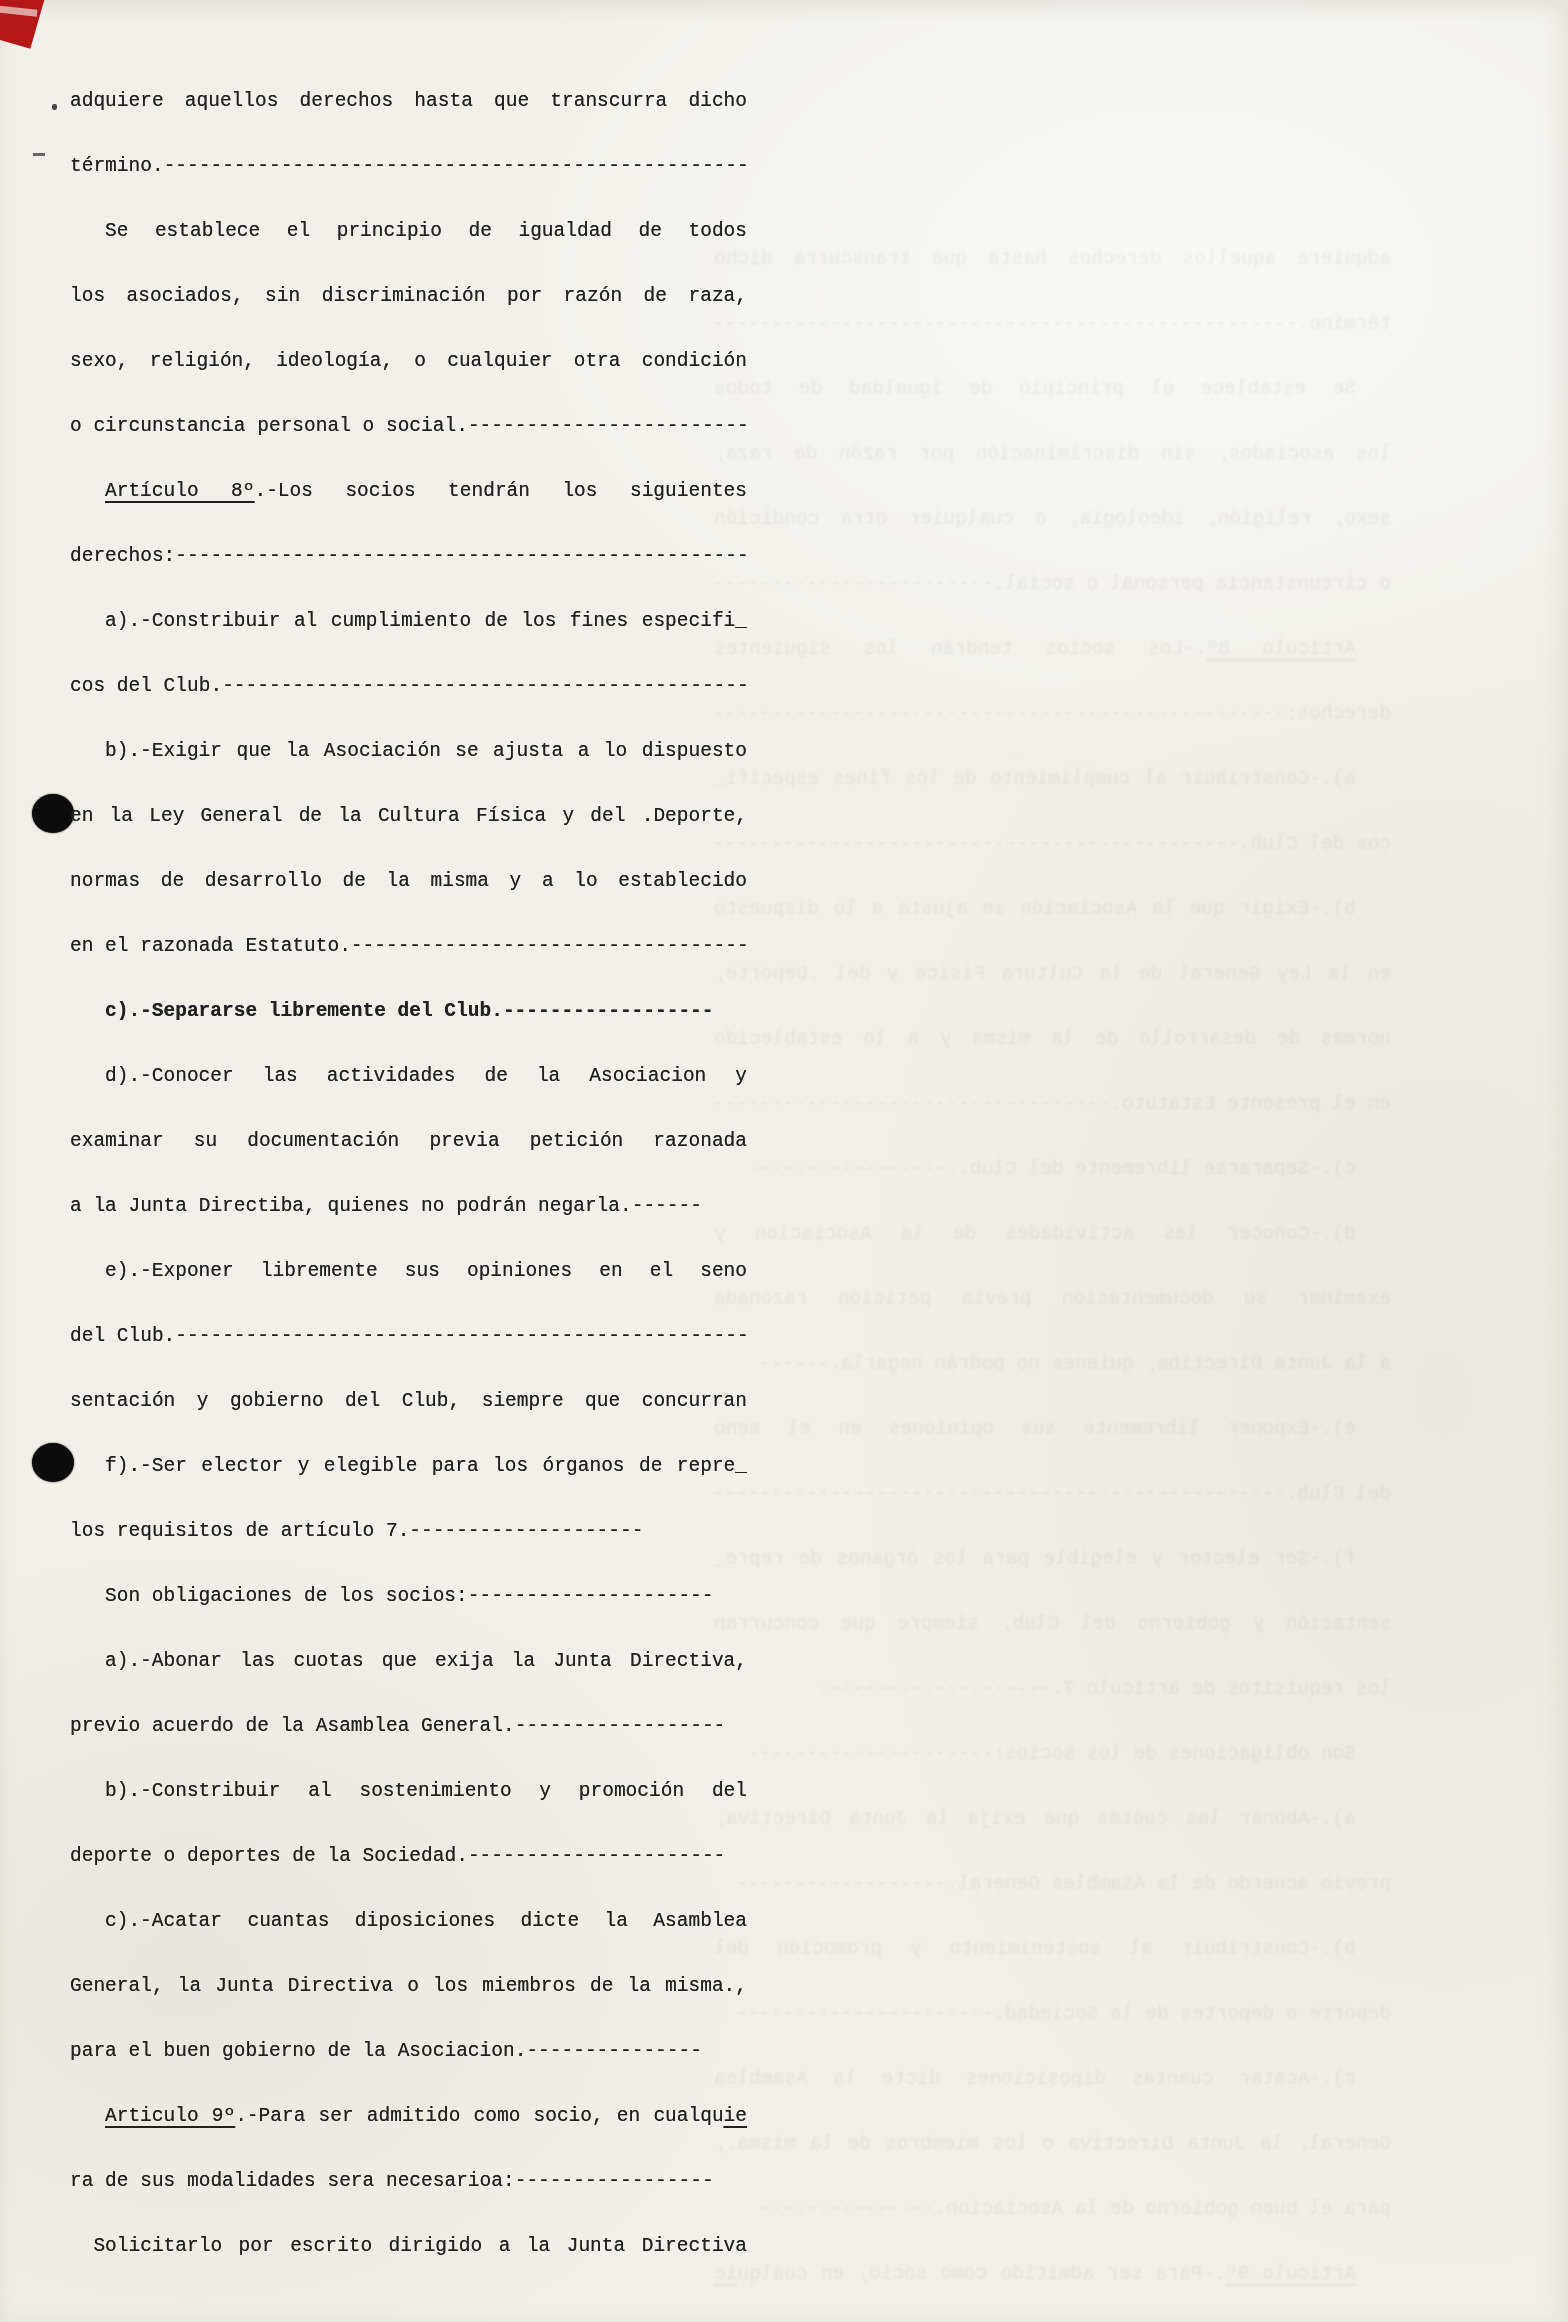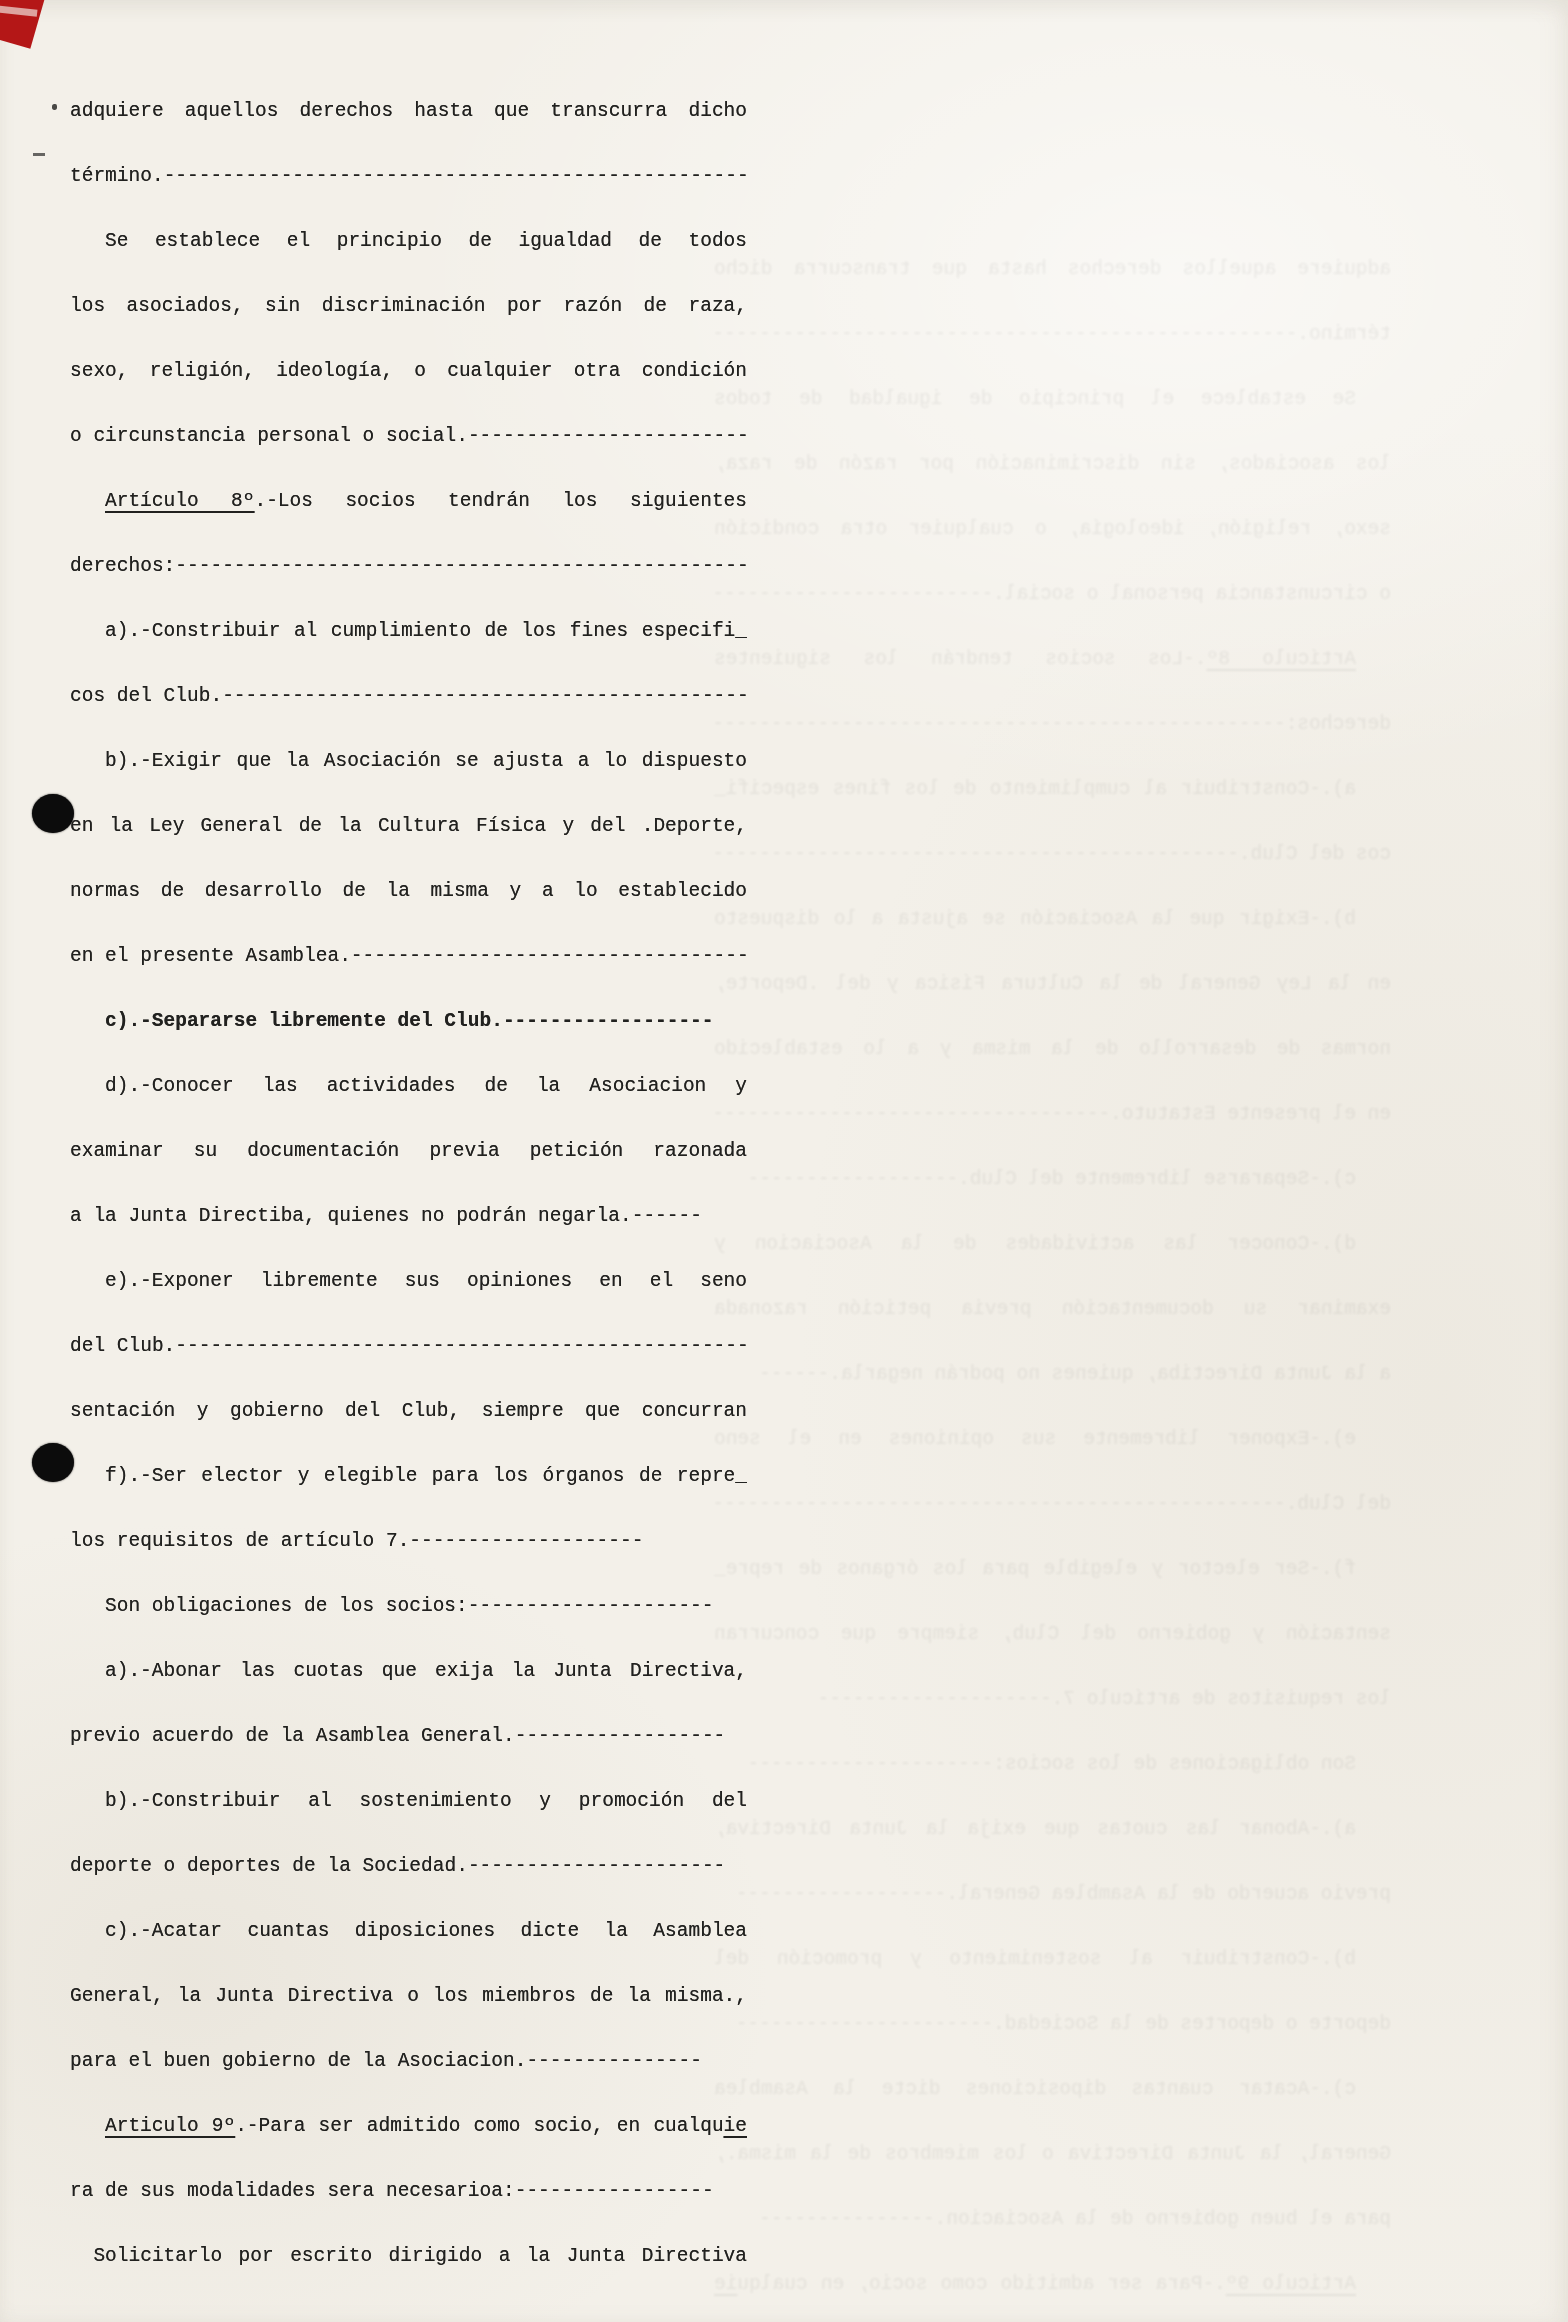--- a/index.html
+++ b/index.html
@@ -11,21 +11,21 @@
     background:
       radial-gradient(ellipse 1113px 742px at 75% 12%, rgba(255,255,255,.55), rgba(255,255,255,0) 70%),
       radial-gradient(ellipse 835px 649px at 12% 85%, rgba(196,186,166,.18), rgba(196,186,166,0) 70%),
       radial-gradient(ellipse 928px 1391px at 92% 60%, rgba(205,196,178,.16), rgba(205,196,178,0) 70%),
       #f3f0e9;
     box-shadow: inset 0 7.4px 18.6px rgba(120,110,90,.08), inset -11px 0 24px rgba(120,110,90,.06);
     font-family:"Liberation Mono","DejaVu Sans Mono",monospace;
     color:#21211f;
   }
   #text-block{
-    position:absolute;left:70px;top:99px;width:677px;
+    position:absolute;left:70px;top:89px;width:677px;
     font-size:19.5px;
   }
   .line{
     height:65px;
     line-height:25px;
     white-space:pre;
     overflow:hidden;
     text-shadow:0 0 0.6px rgba(30,30,28,.75);
   }
   .line.j{
@@ -94,21 +94,21 @@
       <div class="line j"><span>los asociados, sin discriminación por razón de raza,</span></div>
       <div class="line j"><span>sexo, religión, ideología, o cualquier otra condición</span></div>
       <div class="line"><span>o circunstancia personal o social.</span><span>------------------------------------------------------------</span></div>
       <div class="line j" style="padding-left: 35px; font-family: Liberation Mono, monospace;"><span class="u">Artículo 8º</span><span>.-Los socios tendrán los siguientes</span></div>
       <div class="line"><span>derechos:</span><span>------------------------------------------------------------</span></div>
       <div class="line j" style="padding-left: 35px;"><span>a).-Constribuir al cumplimiento de los fines especifi_</span></div>
       <div class="line"><span>cos del Club.</span><span>------------------------------------------------------------</span></div>
       <div class="line j" style="padding-left: 35px;"><span>b).-Exigir que la Asociación se ajusta a lo dispuesto</span></div>
       <div class="line j"><span>en la Ley General de la Cultura Física y del .Deporte,</span></div>
       <div class="line j"><span>normas de desarrollo de la misma y a lo establecido</span></div>
-      <div class="line"><span>en el presente Asamblea.</span><span>------------------------------------------------------------</span></div>
+      <div class="line"><span>en el razonada Estatuto.</span><span>------------------------------------------------------------</span></div>
       <div class="line" style="padding-left: 35px; font-weight: bold;"><span>c).-Separarse libremente del Club.</span><span>------------------</span></div>
       <div class="line j" style="padding-left: 35px;"><span>d).-Conocer las actividades de la Asociacion y</span></div>
       <div class="line j"><span>examinar su documentación previa petición razonada</span></div>
       <div class="line"><span>a la Junta Directiba, quienes no podrán negarla.</span><span>------</span></div>
       <div class="line j" style="padding-left: 35px;"><span>e).-Exponer libremente sus opiniones en el seno</span></div>
       <div class="line"><span>del Club.</span><span>------------------------------------------------------------</span></div>
       <div class="line j"><span>sentación y gobierno del Club, siempre que concurran</span></div>
       <div class="line j" style="padding-left: 35px;"><span>f).-Ser elector y elegible para los órganos de repre_</span></div>
       <div class="line"><span>los requisitos de artículo 7.</span><span>--------------------</span></div>
       <div class="line" style="padding-left: 35px;"><span>Son obligaciones de los socios:</span><span>---------------------</span></div>

